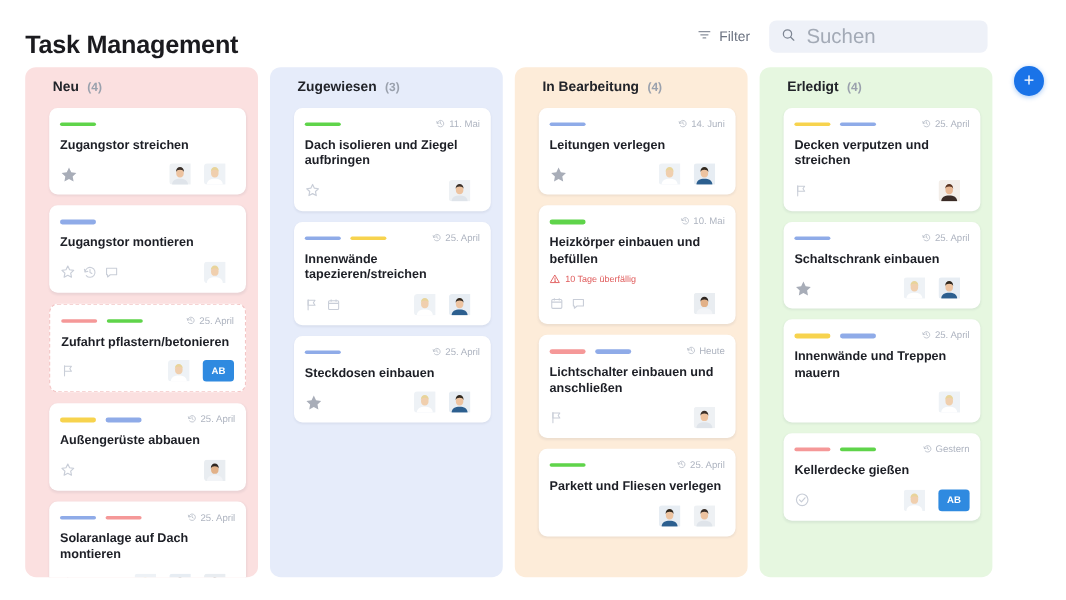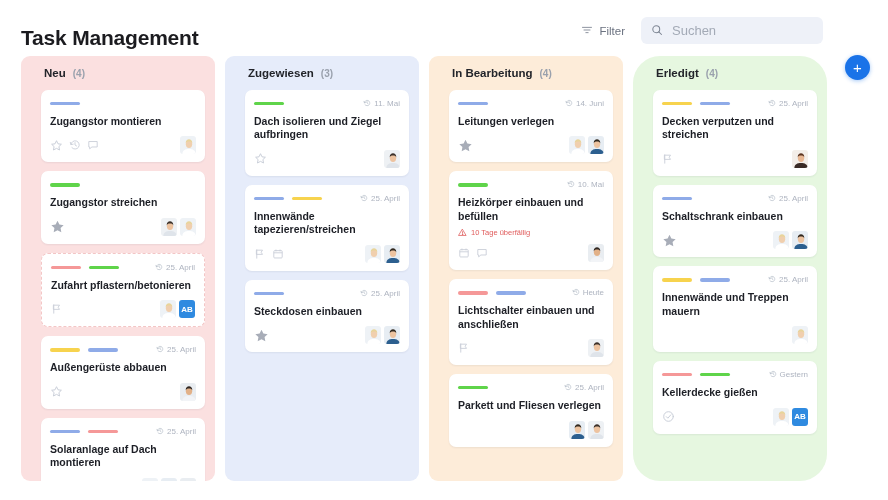--- a/index.html
+++ b/index.html
@@ -32,21 +32,21 @@
     font-family: "Liberation Sans", sans-serif;
   }
   .search-box {
     display: flex; align-items: center; gap: 9px;
     width: 182px; height: 27px;
     background: #eef1f8; border-radius: 6px;
     padding: 0 10px;
   }
   .search-box input {
     border: none; outline: none; background: transparent;
-    font-size: 13px; color: #9aa1ad; width: 130px;
+    font-size: 17px; color: #9aa1ad; width: 130px;
     font-family: "Liberation Sans", sans-serif;
   }
   .search-box input::placeholder { color: #a3aab6; }
 
   .fab {
     position: absolute; right: 18px; top: 55px;
     width: 25px; height: 25px; border-radius: 50%;
     background: #1a73e8; border: none; cursor: pointer;
     display: flex; align-items: center; justify-content: center;
     color: #fff; font-size: 15px; line-height: 1;
@@ -118,21 +118,21 @@
 
   .card-foot {
     display: flex; align-items: center; justify-content: space-between;
     min-height: 18px;
   }
   .foot-icons { display: flex; align-items: center; gap: 6px; }
   .foot-icons svg { display: block; }
 
   .avatars { display: flex; align-items: center; gap: 3px; }
   .avatar {
-    width: 16px; height: 18px; border-radius: 3px;
+    width: 26px; height: 18px; border-radius: 3px;
     overflow: hidden; display: block; position: relative;
   }
   .avatar svg { display: block; width: 18px; height: 18px; }
   .avatar.initials {
     background: #2f8ae0; color: #fff;
     font-size: 8px; font-weight: 700;
     display: flex; align-items: center; justify-content: center;
     border-radius: 3px;
   }
 </style>
@@ -173,20 +173,55 @@
   <div class="board">
       <div class="column col-neu" style="background: rgb(251, 224, 224);">
         <div class="col-head">
           <span class="col-title">Neu</span>
           <span class="col-count">(4)</span>
         </div>
         <div class="cards">
           <div class="card">
             <div class="card-top">
               <div class="tags">
+                <span class="tag" style="background: rgb(95, 212, 74);"></span>
+              </div>
+            </div>
+            <div class="card-title">Zugangstor streichen</div>
+            <div class="card-foot">
+              <div class="foot-icons">
+                <span>
+                  <svg width="15" height="15" viewBox="0 0 20 20" fill="#a8adb8">
+                    <polygon points="10,2.2 12.5,7.4 18.2,8.2 14.1,12.1 15.1,17.7 10,15 4.9,17.7 5.9,12.1 1.8,8.2 7.5,7.4"></polygon>
+                  </svg>
+                </span>
+              </div>
+              <div class="avatars">
+                <span class="avatar">
+                  <svg viewBox="0 0 20 20">
+                    <rect width="20" height="20" fill="#eef1f4"></rect>
+                    <path d="M2.6 20c0-4.1 3.3-5.6 7.4-5.6s7.4 1.5 7.4 5.6z" fill="#dfe4ea"></path>
+                    <ellipse cx="10" cy="9.1" rx="3.5" ry="4.1" fill="#edc3a0"></ellipse>
+                    <path d="M6.3 8.2c0-3.1 1.7-4.6 3.7-4.6s3.7 1.5 3.7 4.6c-.7-1.5-1.6-2.1-3.7-2.1s-3 .6-3.7 2.1z" fill="#3b3029"></path>
+                  </svg>
+                </span>
+                <span class="avatar">
+                  <svg viewBox="0 0 20 20">
+                    <rect width="20" height="20" fill="#eef2f6"></rect>
+                    <path d="M2.6 20c0-4.1 3.3-5.6 7.4-5.6s7.4 1.5 7.4 5.6z" fill="#ffffff"></path>
+                    <ellipse cx="10" cy="9.1" rx="3.5" ry="4.1" fill="#f0cfae"></ellipse>
+                    <path d="M6.3 8.2c0-3.1 1.7-4.6 3.7-4.6s3.7 1.5 3.7 4.6c-.7-1.5-1.6-2.1-3.7-2.1s-3 .6-3.7 2.1z" fill="#e8d49a"></path>
+                  </svg>
+                </span>
+              </div>
+            </div>
+          </div>
+          <div class="card">
+            <div class="card-top">
+              <div class="tags">
                 <span class="tag" style="background: rgb(143, 171, 232);"></span>
               </div>
             </div>
             <div class="card-title">Zugangstor montieren</div>
             <div class="card-foot">
               <div class="foot-icons">
                 <span>
                   <svg width="13" height="13" viewBox="0 0 20 20" fill="none" stroke="#c9ced8" stroke-width="1.5" stroke-linejoin="round">
                     <polygon points="10,2.6 12.3,7.4 17.5,8.1 13.7,11.7 14.7,16.9 10,14.4 5.3,16.9 6.3,11.7 2.5,8.1 7.7,7.4"></polygon>
                   </svg>
@@ -198,55 +233,20 @@
                     <polyline points="10,6 10,10 12.6,11.6"></polyline>
                   </svg>
                 </span>
                 <span>
                   <svg width="12" height="12" viewBox="0 0 20 20" fill="none" stroke="#c9ced8" stroke-width="1.5" stroke-linejoin="round">
                     <path d="M3 4.2h14v9.1H8.2L4.4 16.4v-3.1H3z"></path>
                   </svg>
                 </span>
               </div>
               <div class="avatars">
-                <span class="avatar">
-                  <svg viewBox="0 0 20 20">
-                    <rect width="20" height="20" fill="#eef2f6"></rect>
-                    <path d="M2.6 20c0-4.1 3.3-5.6 7.4-5.6s7.4 1.5 7.4 5.6z" fill="#ffffff"></path>
-                    <ellipse cx="10" cy="9.1" rx="3.5" ry="4.1" fill="#f0cfae"></ellipse>
-                    <path d="M6.3 8.2c0-3.1 1.7-4.6 3.7-4.6s3.7 1.5 3.7 4.6c-.7-1.5-1.6-2.1-3.7-2.1s-3 .6-3.7 2.1z" fill="#e8d49a"></path>
-                  </svg>
-                </span>
-              </div>
-            </div>
-          </div>
-          <div class="card">
-            <div class="card-top">
-              <div class="tags">
-                <span class="tag" style="background: rgb(95, 212, 74);"></span>
-              </div>
-            </div>
-            <div class="card-title">Zugangstor streichen</div>
-            <div class="card-foot">
-              <div class="foot-icons">
-                <span>
-                  <svg width="15" height="15" viewBox="0 0 20 20" fill="#a8adb8">
-                    <polygon points="10,2.2 12.5,7.4 18.2,8.2 14.1,12.1 15.1,17.7 10,15 4.9,17.7 5.9,12.1 1.8,8.2 7.5,7.4"></polygon>
-                  </svg>
-                </span>
-              </div>
-              <div class="avatars">
-                <span class="avatar">
-                  <svg viewBox="0 0 20 20">
-                    <rect width="20" height="20" fill="#eef1f4"></rect>
-                    <path d="M2.6 20c0-4.1 3.3-5.6 7.4-5.6s7.4 1.5 7.4 5.6z" fill="#dfe4ea"></path>
-                    <ellipse cx="10" cy="9.1" rx="3.5" ry="4.1" fill="#edc3a0"></ellipse>
-                    <path d="M6.3 8.2c0-3.1 1.7-4.6 3.7-4.6s3.7 1.5 3.7 4.6c-.7-1.5-1.6-2.1-3.7-2.1s-3 .6-3.7 2.1z" fill="#3b3029"></path>
-                  </svg>
-                </span>
                 <span class="avatar">
                   <svg viewBox="0 0 20 20">
                     <rect width="20" height="20" fill="#eef2f6"></rect>
                     <path d="M2.6 20c0-4.1 3.3-5.6 7.4-5.6s7.4 1.5 7.4 5.6z" fill="#ffffff"></path>
                     <ellipse cx="10" cy="9.1" rx="3.5" ry="4.1" fill="#f0cfae"></ellipse>
                     <path d="M6.3 8.2c0-3.1 1.7-4.6 3.7-4.6s3.7 1.5 3.7 4.6c-.7-1.5-1.6-2.1-3.7-2.1s-3 .6-3.7 2.1z" fill="#e8d49a"></path>
                   </svg>
                 </span>
               </div>
             </div>
@@ -709,21 +709,21 @@
                     <path d="M2.6 20c0-4.1 3.3-5.6 7.4-5.6s7.4 1.5 7.4 5.6z" fill="#dfe4ea"></path>
                     <ellipse cx="10" cy="9.1" rx="3.5" ry="4.1" fill="#edc3a0"></ellipse>
                     <path d="M6.3 8.2c0-3.1 1.7-4.6 3.7-4.6s3.7 1.5 3.7 4.6c-.7-1.5-1.6-2.1-3.7-2.1s-3 .6-3.7 2.1z" fill="#3b3029"></path>
                   </svg>
                 </span>
               </div>
             </div>
           </div>
         </div>
       </div>
-      <div class="column col-erledigt" style="background: rgb(230, 247, 224); border-radius: 27px;">
+      <div class="column col-erledigt" style="background: rgb(230, 247, 224);">
         <div class="col-head">
           <span class="col-title">Erledigt</span>
           <span class="col-count">(4)</span>
         </div>
         <div class="cards">
           <div class="card">
             <div class="card-top">
               <div class="tags">
                 <span class="tag" style="background: rgb(247, 211, 78);"></span>
                 <span class="tag" style="background: rgb(143, 171, 232);"></span>

